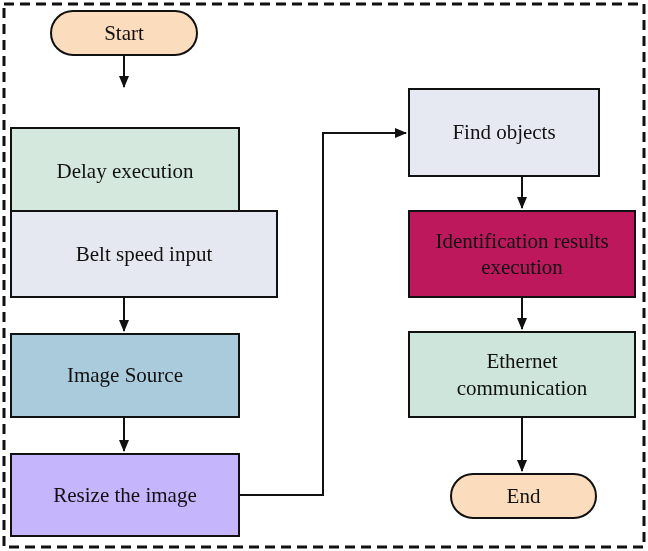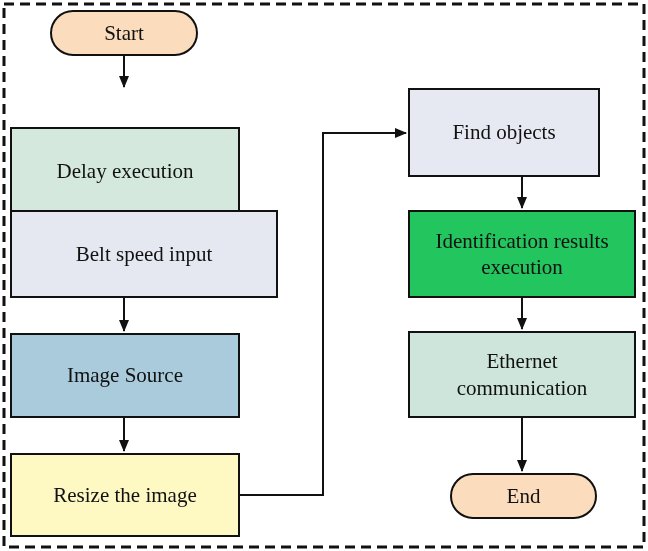--- a/index.html
+++ b/index.html
@@ -88,29 +88,29 @@
   </div>
 
   <div class="node n-belt" style="background-color: rgb(230, 232, 241);">
     <span class="line">Belt speed input</span>
   </div>
 
   <div class="node n-image-source" style="background-color: rgb(170, 203, 219);">
     <span class="line">Image Source</span>
   </div>
 
-  <div class="node n-resize" style="background-color: #fef9c3;">
+  <div class="node n-resize" style="background-color: #c4b5fd;">
     <span class="line">Resize the image</span>
   </div>
 
   <div class="node n-find" style="background-color: rgb(231, 233, 242);">
     <span class="line">Find objects</span>
   </div>
 
-  <div class="node n-identification" style="background-color: #22c55e;">
+  <div class="node n-identification" style="background-color: #be185d;">
     <span class="line">Identification results</span>
     <span class="line">execution</span>
   </div>
 
   <div class="node terminal n-end" style="background-color: rgb(251, 220, 189);">
     <span class="line">End</span>
   </div>
 
   <div class="node n-ethernet" style="background-color: rgb(206, 229, 219);">
     <span class="line">Ethernet</span>

